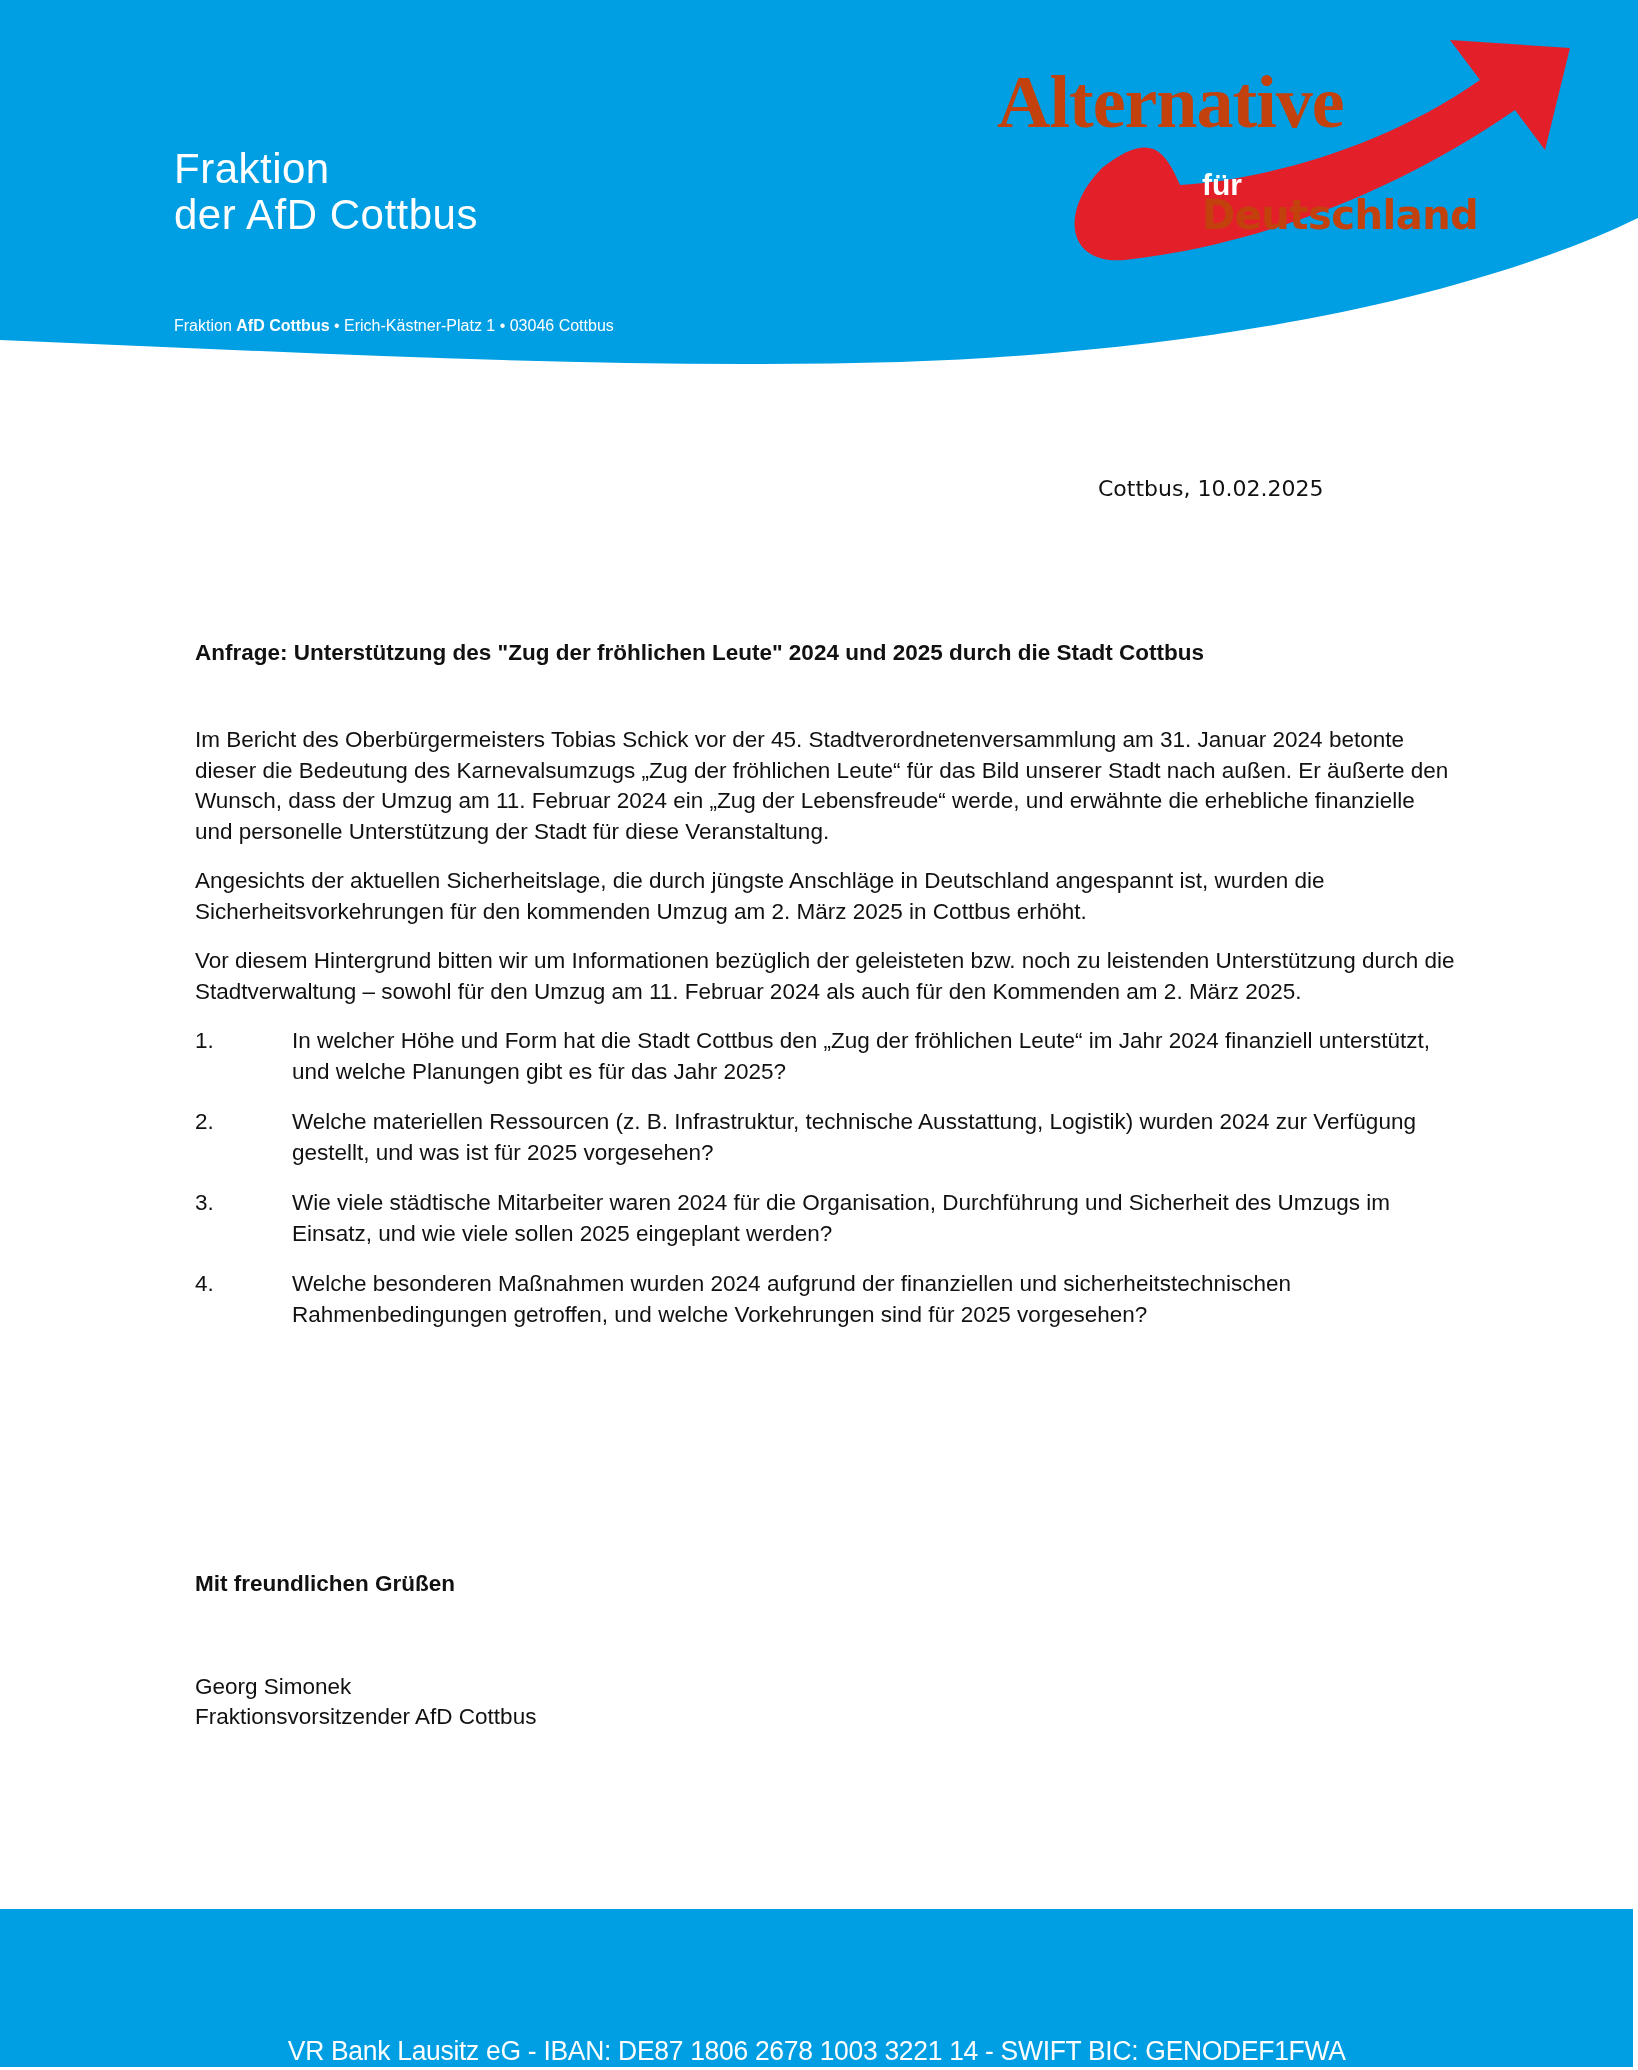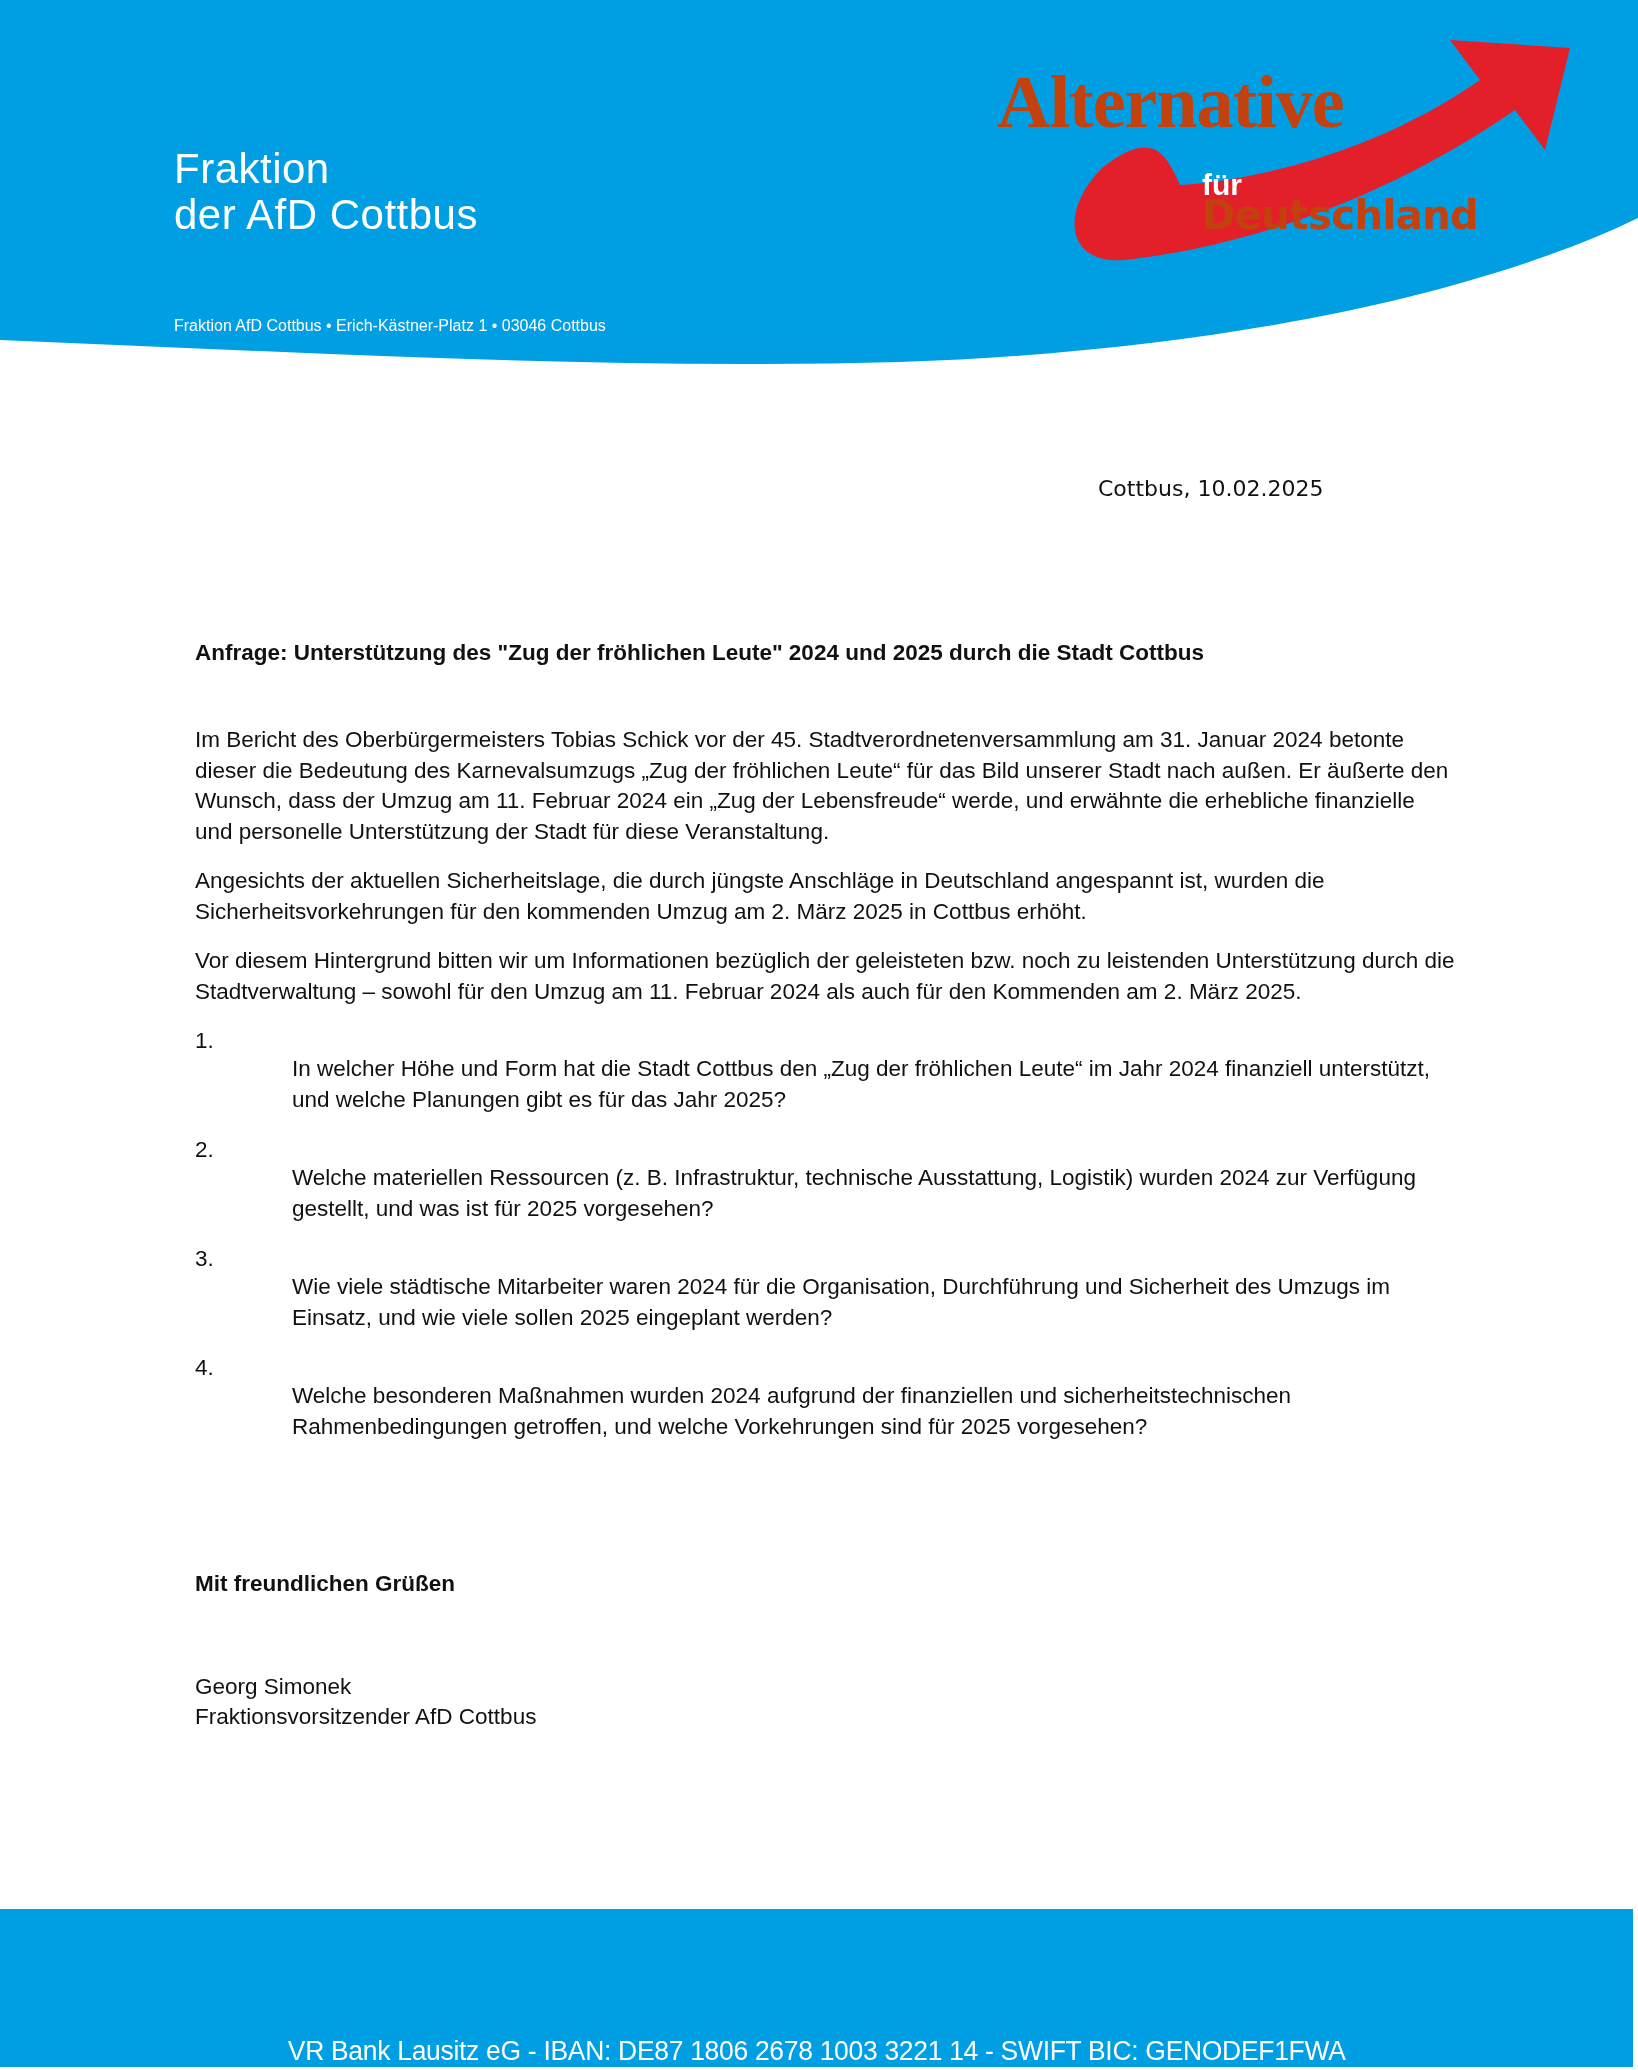--- a/index.html
+++ b/index.html
@@ -3,36 +3,36 @@
 <meta charset="utf-8">
 <style>
   html, body { margin: 0; padding: 0; background: #ffffff; }
   body { width: 1638px; height: 2070px; position: relative; overflow: hidden;
          font-family: "Liberation Sans", sans-serif; color: #111; }
   .header { position: absolute; left: 0; top: 0; width: 1638px; height: 370px; }
   .header svg { position: absolute; left: 0; top: 0; }
   .fraktion-title { position: absolute; left: 174px; top: 146px; color: #fff;
         font-size: 42px; line-height: 46px; letter-spacing: 0.5px; }
   .address-line { position: absolute; left: 174px; top: 317px; color: #fff; font-size: 16px; }
-  .address-line b { font-weight: normal; }
+  .address-line b { font-weight: bold; }
   .logo-text-alt { position: absolute; left: 997px; top: 60px; color: #c2410c;
         font-family: Liberation Serif, serif; font-weight: bold; font-size: 74px; letter-spacing: -1px; }
   .logo-text-fur { position: absolute; left: 1202px; top: 168px; color: #fff;
         font-family: Liberation Sans, sans-serif; font-weight: bold; font-size: 30px; }
   .logo-text-de { position: absolute; left: 1202px; top: 192px; color: #c2410c;
         font-family: "DejaVu Sans", sans-serif; font-weight: bold; font-size: 40px; letter-spacing: -0.5px; }
   .date { position: absolute; left: 1098px; top: 476px; font-family: "DejaVu Sans", sans-serif;
         font-size: 22px; color: #111; }
   .subject { position: absolute; left: 195px; top: 640px; font-size: 22.5px; font-weight: bold; }
   .body { position: absolute; left: 195px; top: 725px; width: 1260px; font-size: 22.5px; line-height: 30.5px; }
   .body p { margin: 0 0 19px 0; }
   .questions { list-style: none; margin: 0; padding: 0; }
   .questions li { display: flex; margin-bottom: 20px; }
   .q-num { width: 97px; flex: 0 0 97px; }
-  .q-text { flex: 1; margin-top: 28px; }
+  .q-text { flex: 1; }
   .closing { position: absolute; left: 195px; top: 1571px; font-size: 22.5px; font-weight: bold; }
   .signer { position: absolute; left: 195px; top: 1672px; font-size: 22.5px; line-height: 30px; }
   .footer { position: absolute; left: 0; top: 1909px; width: 1633px; height: 158px; background: #009fe3;
         display: flex; align-items: flex-end; justify-content: center; }
   .footer span { color: #fff; font-size: 27px; letter-spacing: -0.3px; transform: scaleX(0.98); }
 </style>
 </head>
 <body>
 
 <div class="header">

